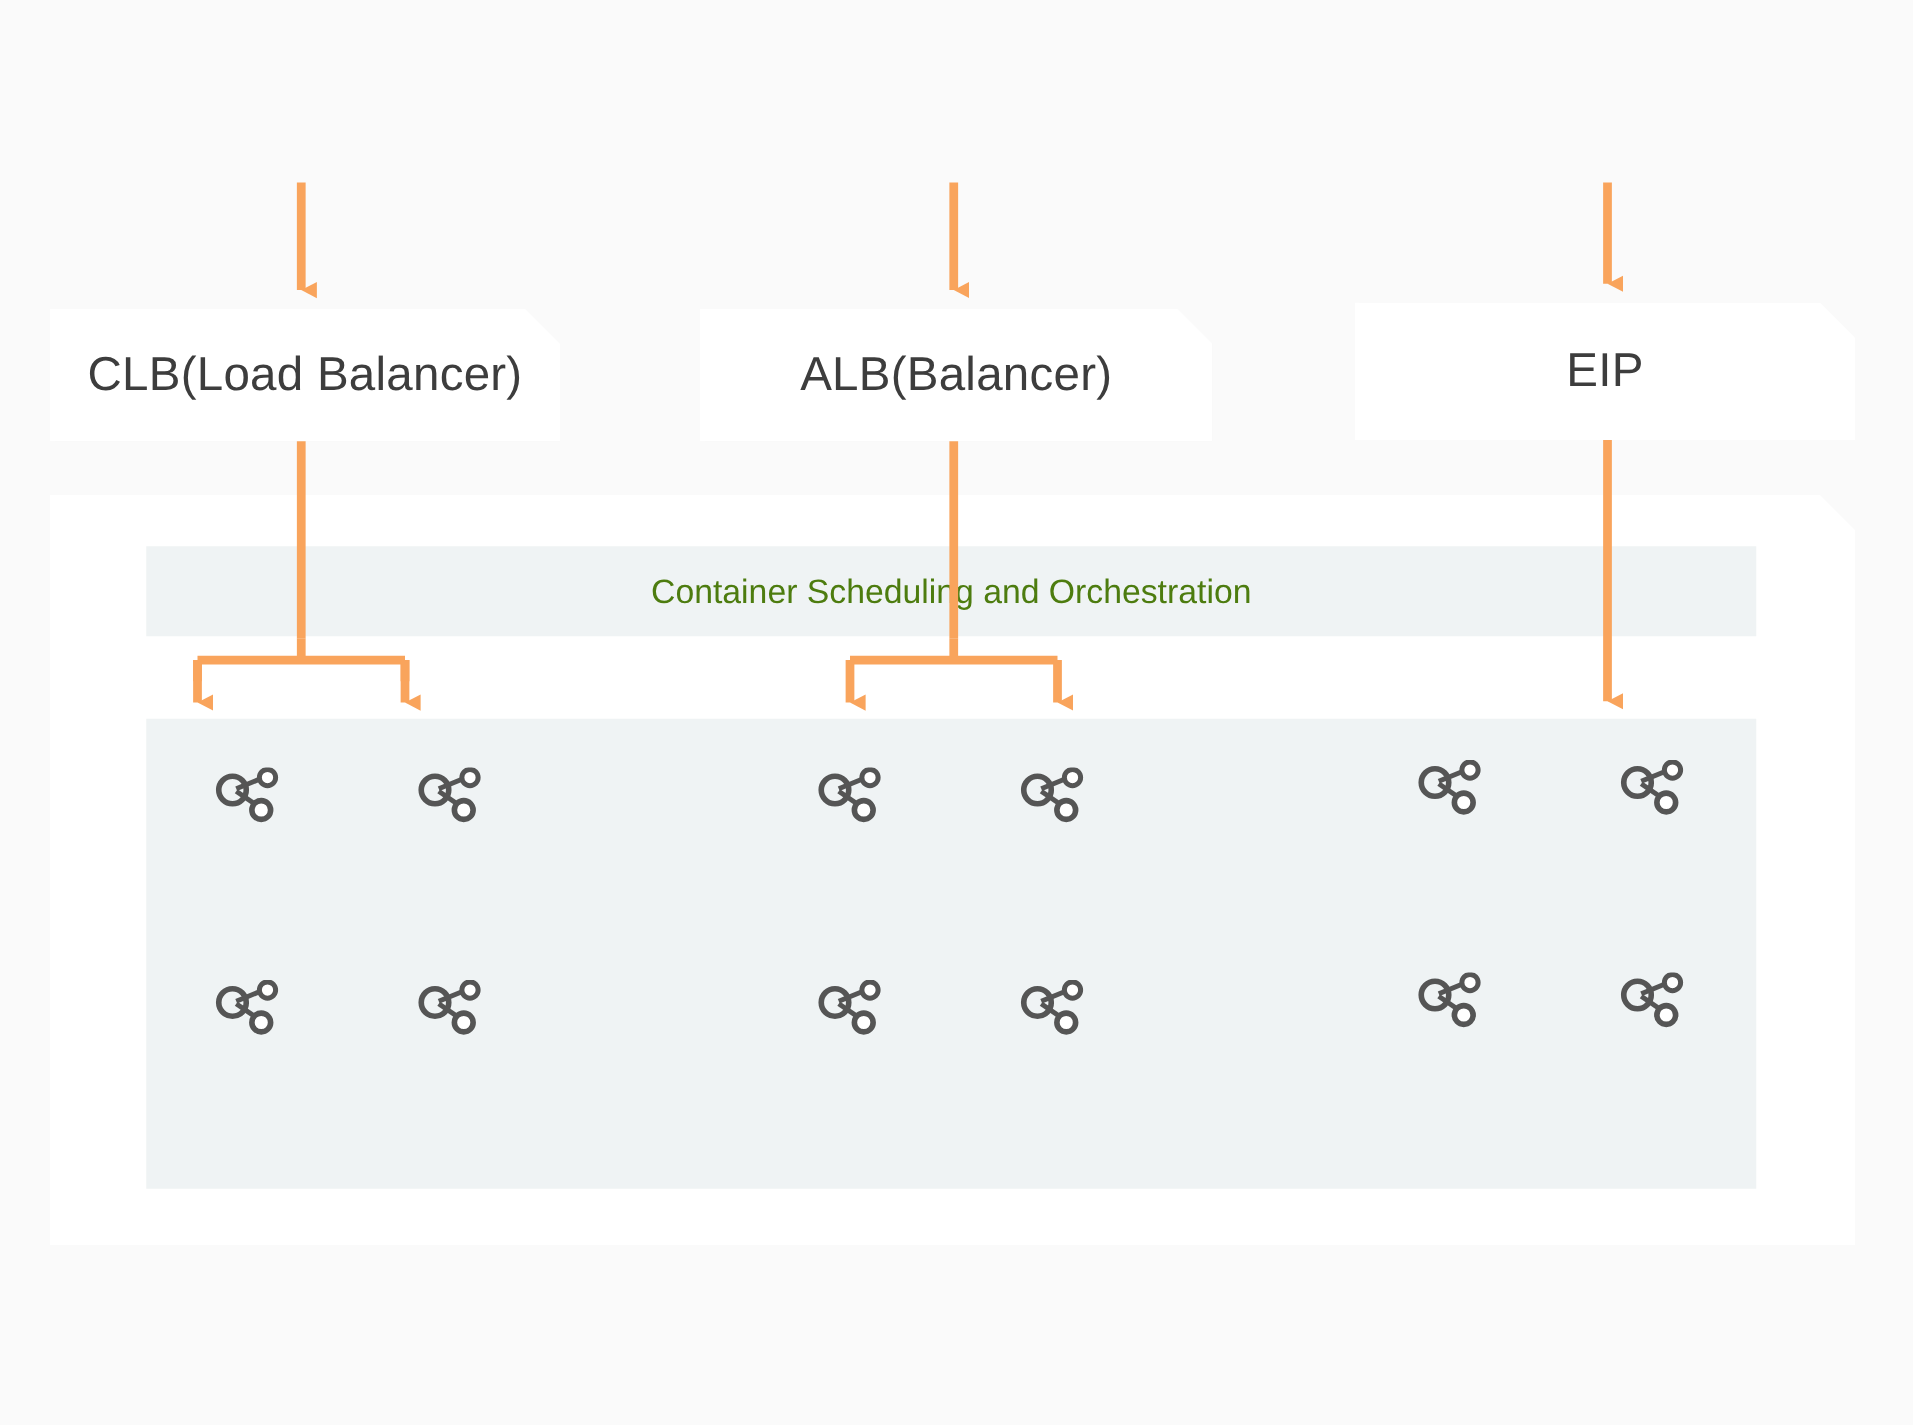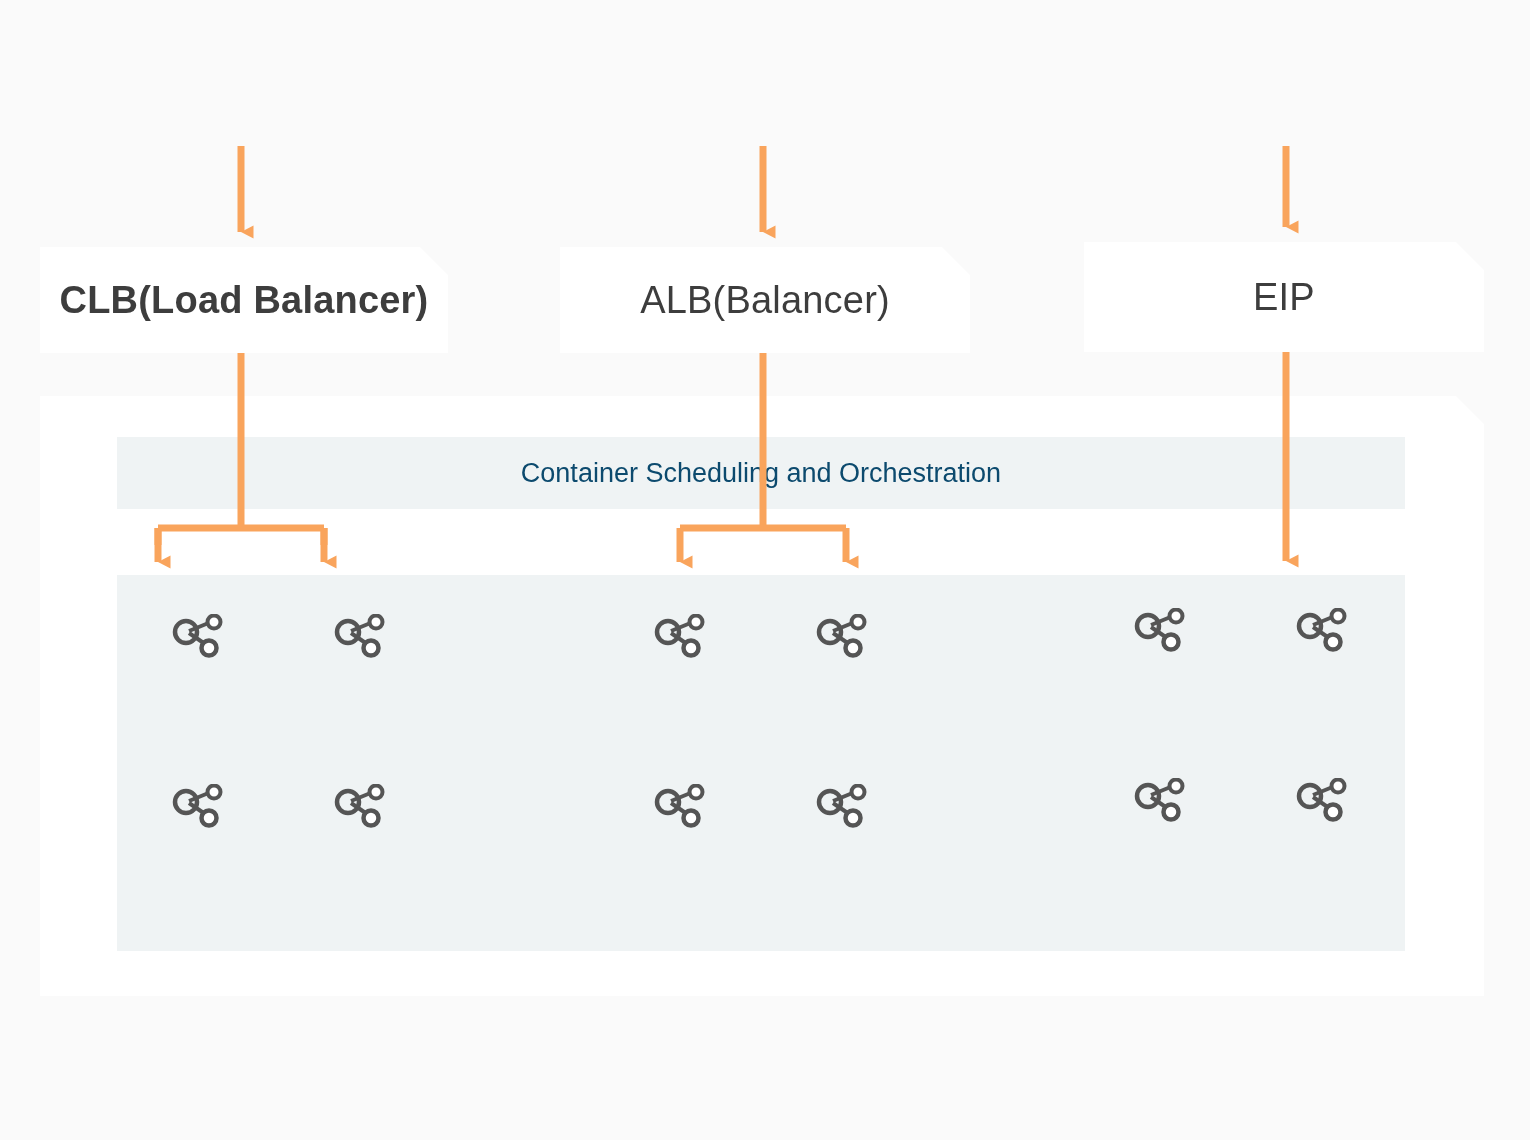--- a/index.html
+++ b/index.html
@@ -70,21 +70,21 @@
     width: 1288px;
     height: 72px;
     background: #eff3f4;
     display: flex;
     align-items: center;
     justify-content: center;
     z-index: 3;
   }
   #orchestration-bar .orch-label {
     font-size: 27px;
-    color: #0c4a6e;
+    color: #4d7c0f;
     white-space: nowrap;
   }
 
   
   #pods-panel {
     position: absolute;
     left: 117px;
     top: 575px;
     width: 1288px;
     height: 376px;
@@ -205,21 +205,21 @@
     </g>
 
     <g>
       <path d="M763,511 L763,528 M680,528 L846,528" stroke="#f9a45c" stroke-width="7" fill="none" stroke-linecap="butt"></path>
       <line x1="680" y1="528" x2="680" y2="562" stroke="#f9a45c" stroke-width="7" marker-end="url(#arrowhead)"></line>
       <line x1="846" y1="528" x2="846" y2="562" stroke="#f9a45c" stroke-width="7" marker-end="url(#arrowhead)"></line>
     </g>
   </svg>
 
   <div id="node-host">
-      <div class="node-box" style="left: 40px; top: 247px; width: 408px; height: 106px; font-weight: bold;">
+      <div class="node-box" style="left: 40px; top: 247px; width: 408px; height: 106px;">
         <span class="nb-label">CLB(Load Balancer)</span>
       </div>
       <div class="node-box" style="left: 560px; top: 247px; width: 410px; height: 106px;">
         <span class="nb-label">ALB(Balancer)</span>
       </div>
       <div class="node-box" style="left: 1084px; top: 242px; width: 400px; height: 110px;">
         <span class="nb-label">EIP</span>
       </div>
     </div>
 

